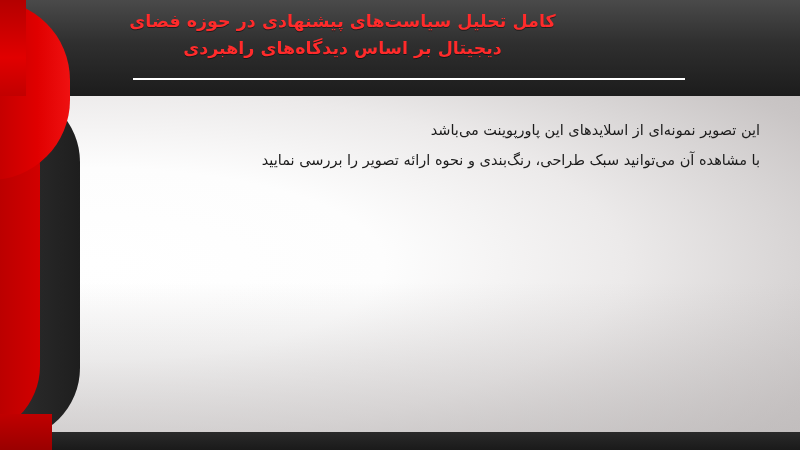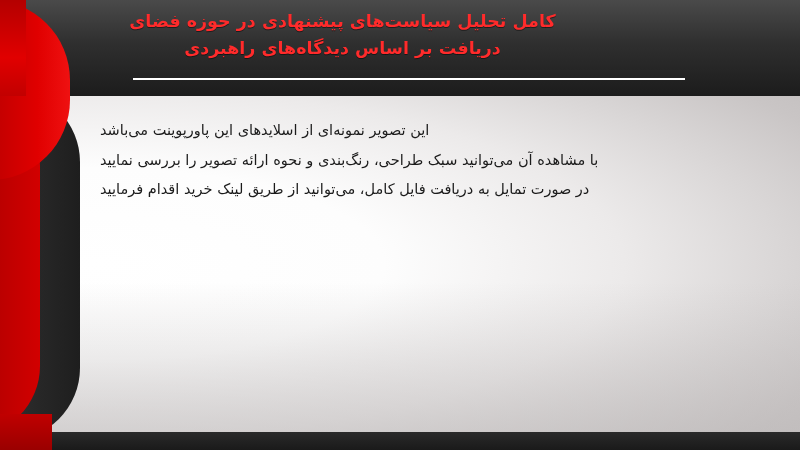--- a/index.html
+++ b/index.html
@@ -138,21 +138,21 @@
   }
 
   
   .body-text {
     position: absolute;
     right: 40px;
     top: 116px;
     width: 660px;
     z-index: 6;
     direction: rtl;
-    text-align: left;
+    text-align: right;
   }
   .body-line {
     color: #1b1b1b;
     font-size: 14.5px;
     line-height: 2.05;
     font-weight: normal;
     white-space: nowrap;
   }
 </style>
 </head>
@@ -165,23 +165,22 @@
   <div class="red-left-mid"></div>
   <div class="red-left-top"></div>
 
   <div class="top-band"></div>
   <div class="red-top-sliver"></div>
   <div class="bottom-band"></div>
   <div class="red-bottom-block"></div>
 
   <div class="title-wrap">
     <div class="title">کامل تحلیل سیاست‌های پیشنهادی در حوزه فضای</div>
-    <div class="title">دریافت بر اساس دیدگاه‌های راهبردی</div>
+    <div class="title">دیجیتال بر اساس دیدگاه‌های راهبردی</div>
   </div>
   <div class="title-underline"></div>
 
   <div class="body-text">
     <div class="body-line">این تصویر نمونه‌ای از اسلایدهای این پاورپوینت می‌باشد</div>
     <div class="body-line">با مشاهده آن می‌توانید سبک طراحی، رنگ‌بندی و نحوه ارائه تصویر را بررسی نمایید</div>
-    <div class="body-line">در صورت تمایل به دریافت فایل کامل، می‌توانید از طریق لینک خرید اقدام فرمایید</div>
   </div>
 
 </div>
 
 </body></html>

